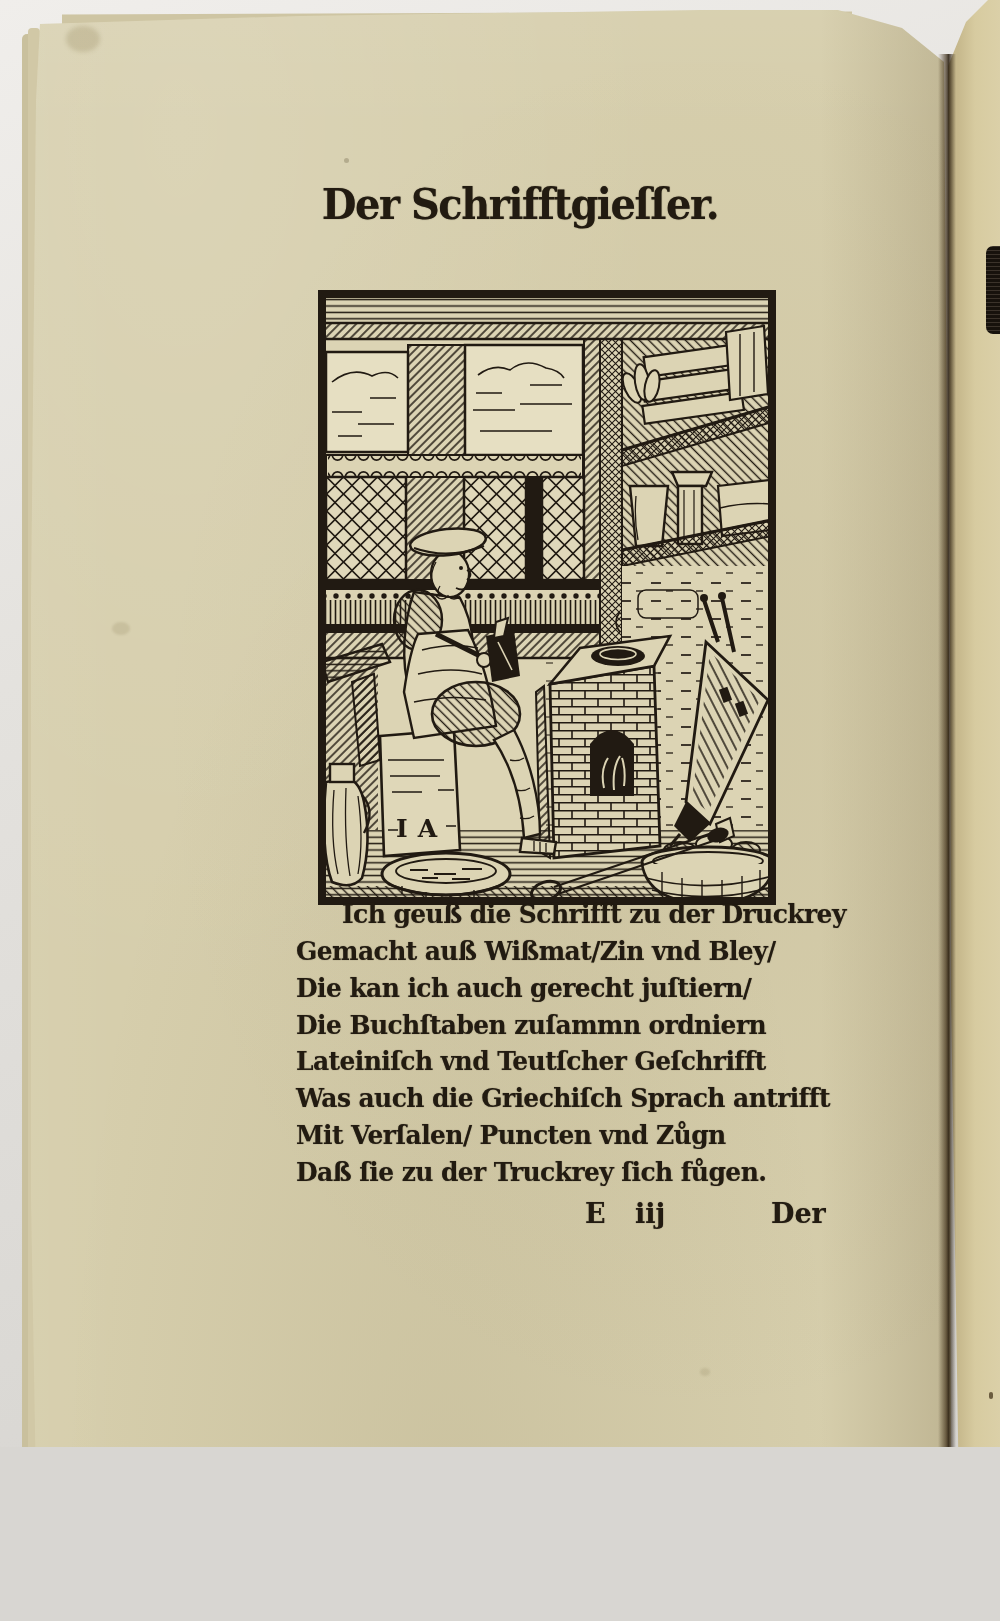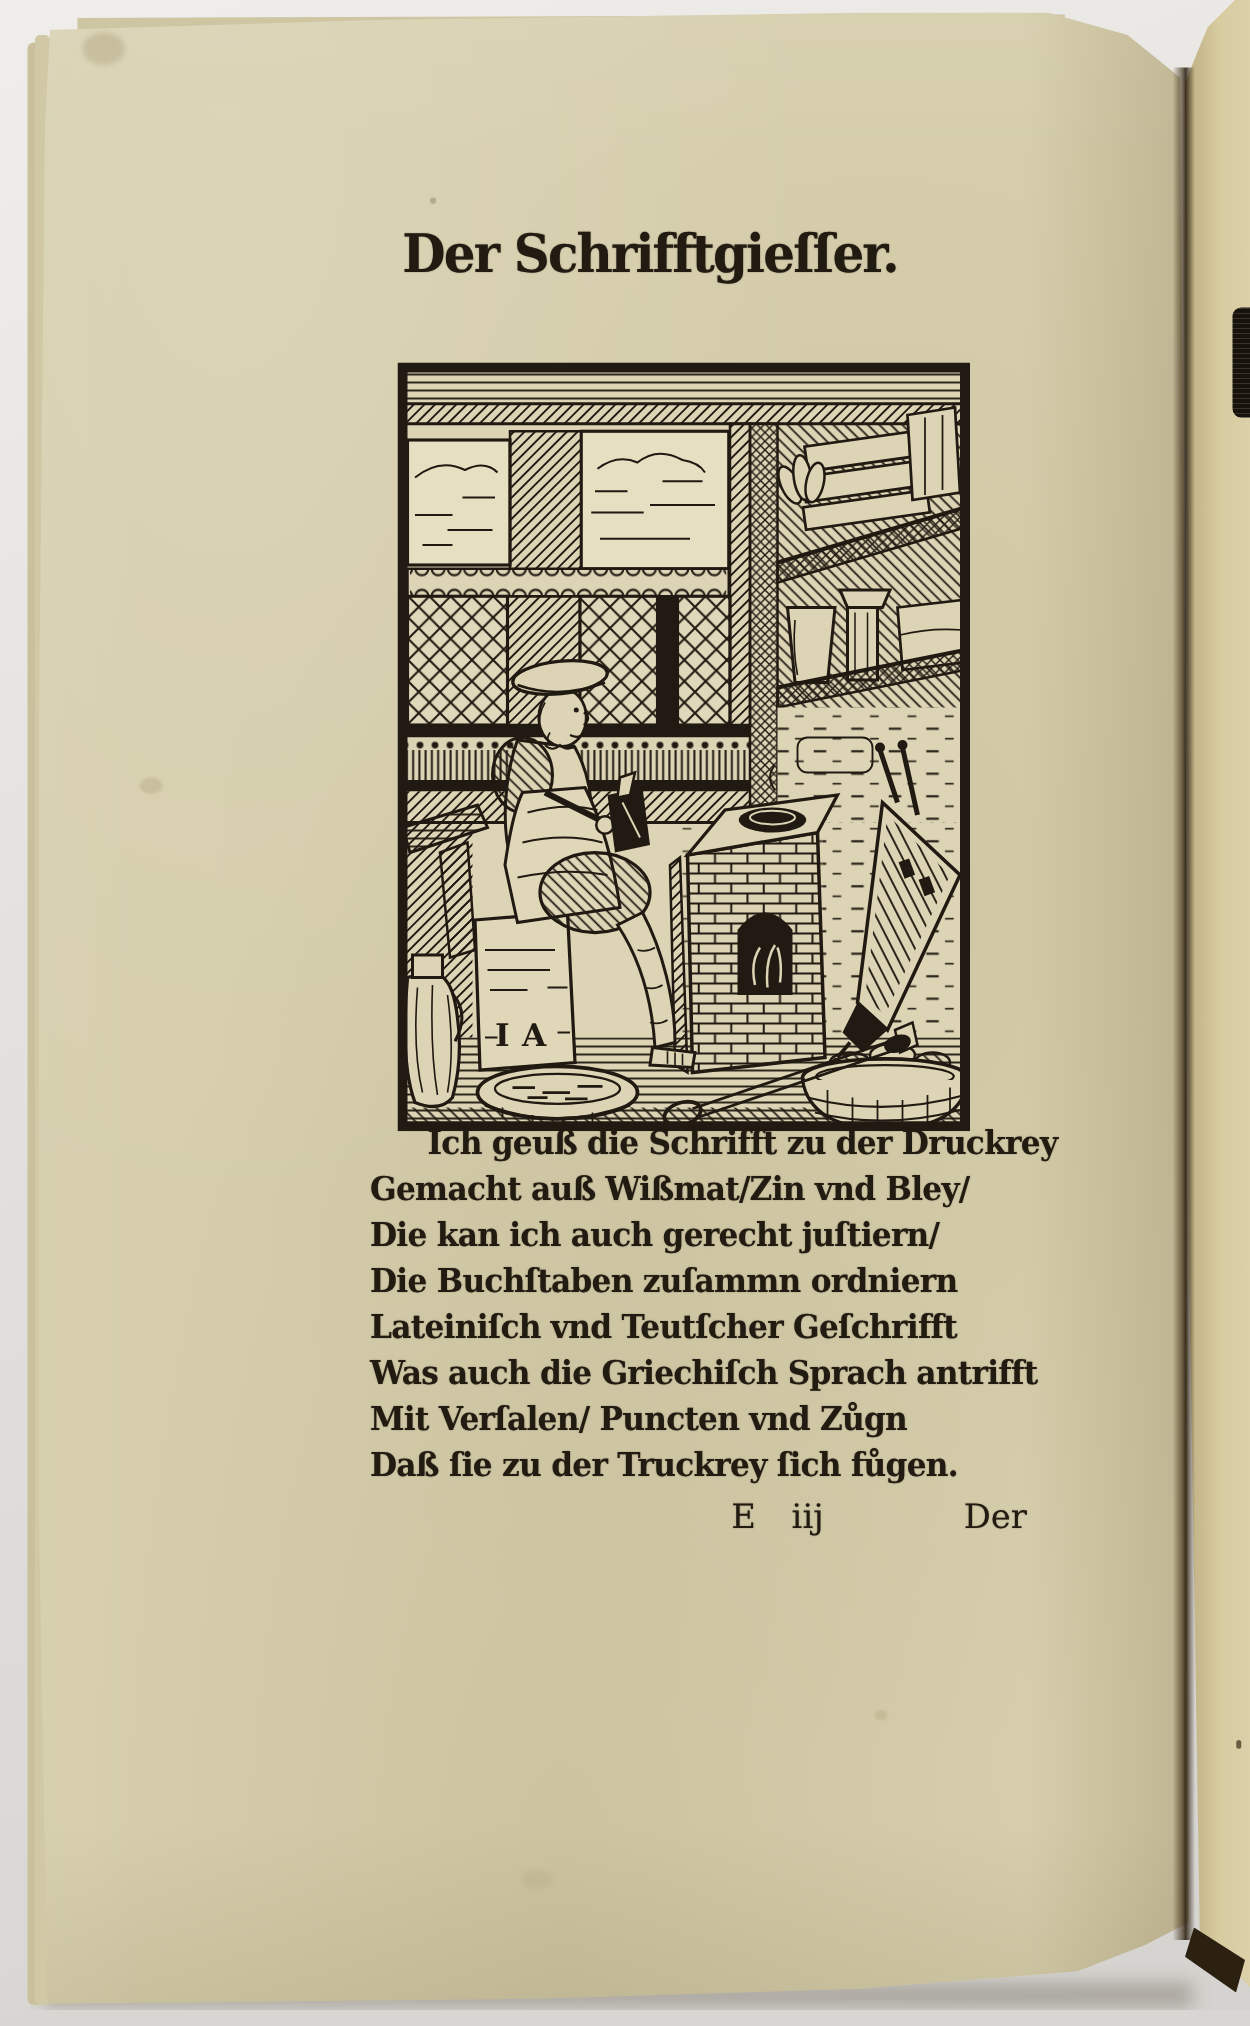--- a/index.html
+++ b/index.html
@@ -1,16 +1,16 @@
 <!DOCTYPE html>
 <html><head>
 <meta charset="utf-8">
 <style>
   html,body{margin:0;padding:0;background:#d8d6d2;}
-  .scene{position:relative;width:1000px;height:1608px;overflow:hidden;
+  .scene{position:relative;width:1000px;height:1447px;overflow:hidden;
          background:linear-gradient(160deg,#f0eeeb 0%,#e4e2de 38%,#d5d3cf 100%);
          font-family:"DejaVu Serif", serif;}
   .page-shadow{position:absolute;left:34px;top:1586px;width:920px;height:20px;
                background:rgba(70,62,45,.30);filter:blur(7px);}
   .under-sheet{position:absolute;background:#c9c09d;}
   .us1{left:22px;top:34px;width:15px;height:1570px;border-radius:5px;}
   .us2{left:28px;top:28px;width:12px;height:1576px;background:#d1c8a6;border-radius:4px;}
   .us3{left:62px;top:13px;width:790px;height:16px;background:#cec5a3;transform:rotate(-.2deg);}
   .left-page{position:absolute;left:0;top:0;width:1000px;height:1621px;
     background-color:#d6ceac;
@@ -42,21 +42,21 @@
   .st4{left:700px;top:1368px;width:10px;height:8px;background:rgba(95,82,44,.12);filter:blur(1px);}
   .st5{left:344px;top:158px;width:5px;height:5px;background:rgba(70,60,30,.25);}
   .title{position:absolute;left:290px;top:180px;width:460px;text-align:center;
     font-size:40px;font-weight:bold;letter-spacing:-1.5px;color:#221b11;
     transform:scaleY(1.06);text-shadow:0 0 1px rgba(30,20,8,.55);white-space:nowrap;}
   .woodcut{position:absolute;left:318px;top:290px;}
   .poem{position:absolute;left:296px;top:903px;color:#221b11;font-size:25px;font-weight:bold;
     letter-spacing:-.6px;text-shadow:0 0 1px rgba(30,20,8,.5);transform:scaleY(1.05);}
   .poem .pl{height:35px;line-height:35px;white-space:nowrap;}
   .poem .pl:first-child{padding-left:46px;}
-  .sig{position:absolute;color:#221b11;font-size:27px;font-weight:normal;
+  .sig{position:absolute;color:#221b11;font-size:27px;font-weight:bold;
     text-shadow:0 0 1px rgba(30,20,8,.5);white-space:nowrap;}
   .sig-e{left:585px;top:1198px;word-spacing:20px;}
   .sig-der{left:771px;top:1198px;}
 </style>
 </head>
 <body>
 
 <div class="scene">
   <div class="page-shadow"></div>
   <div class="under-sheet us1"></div>

